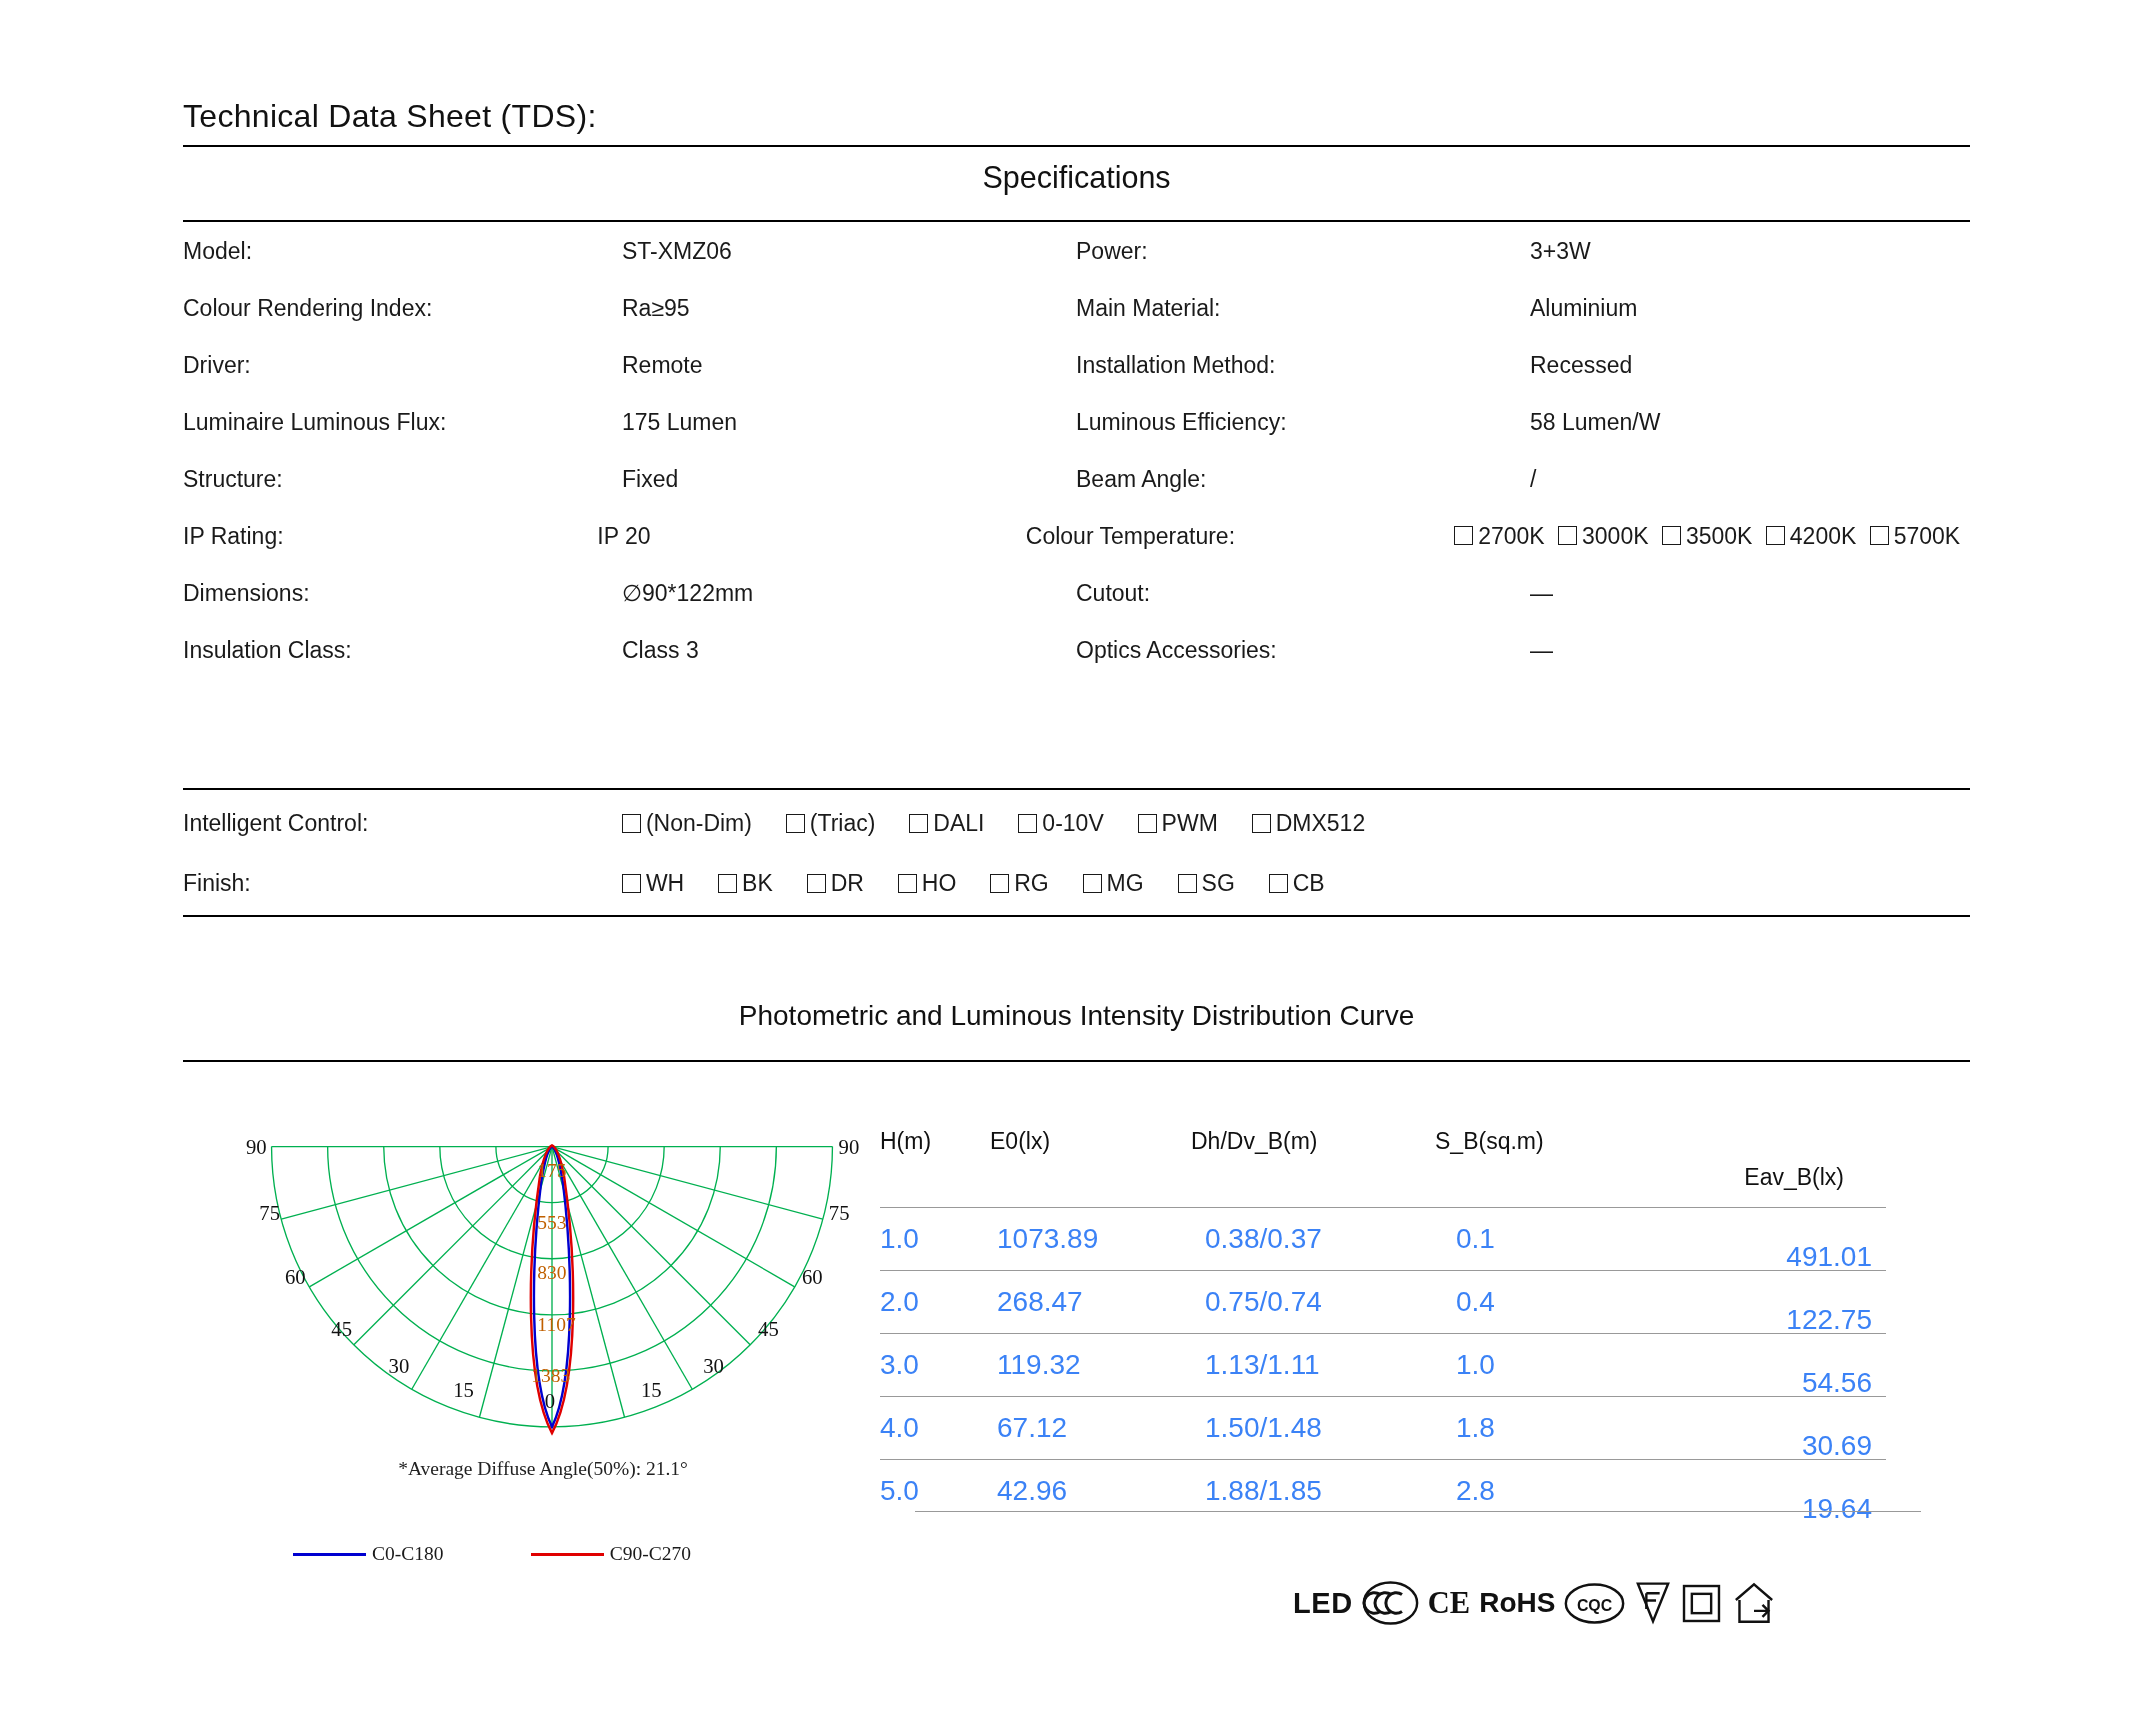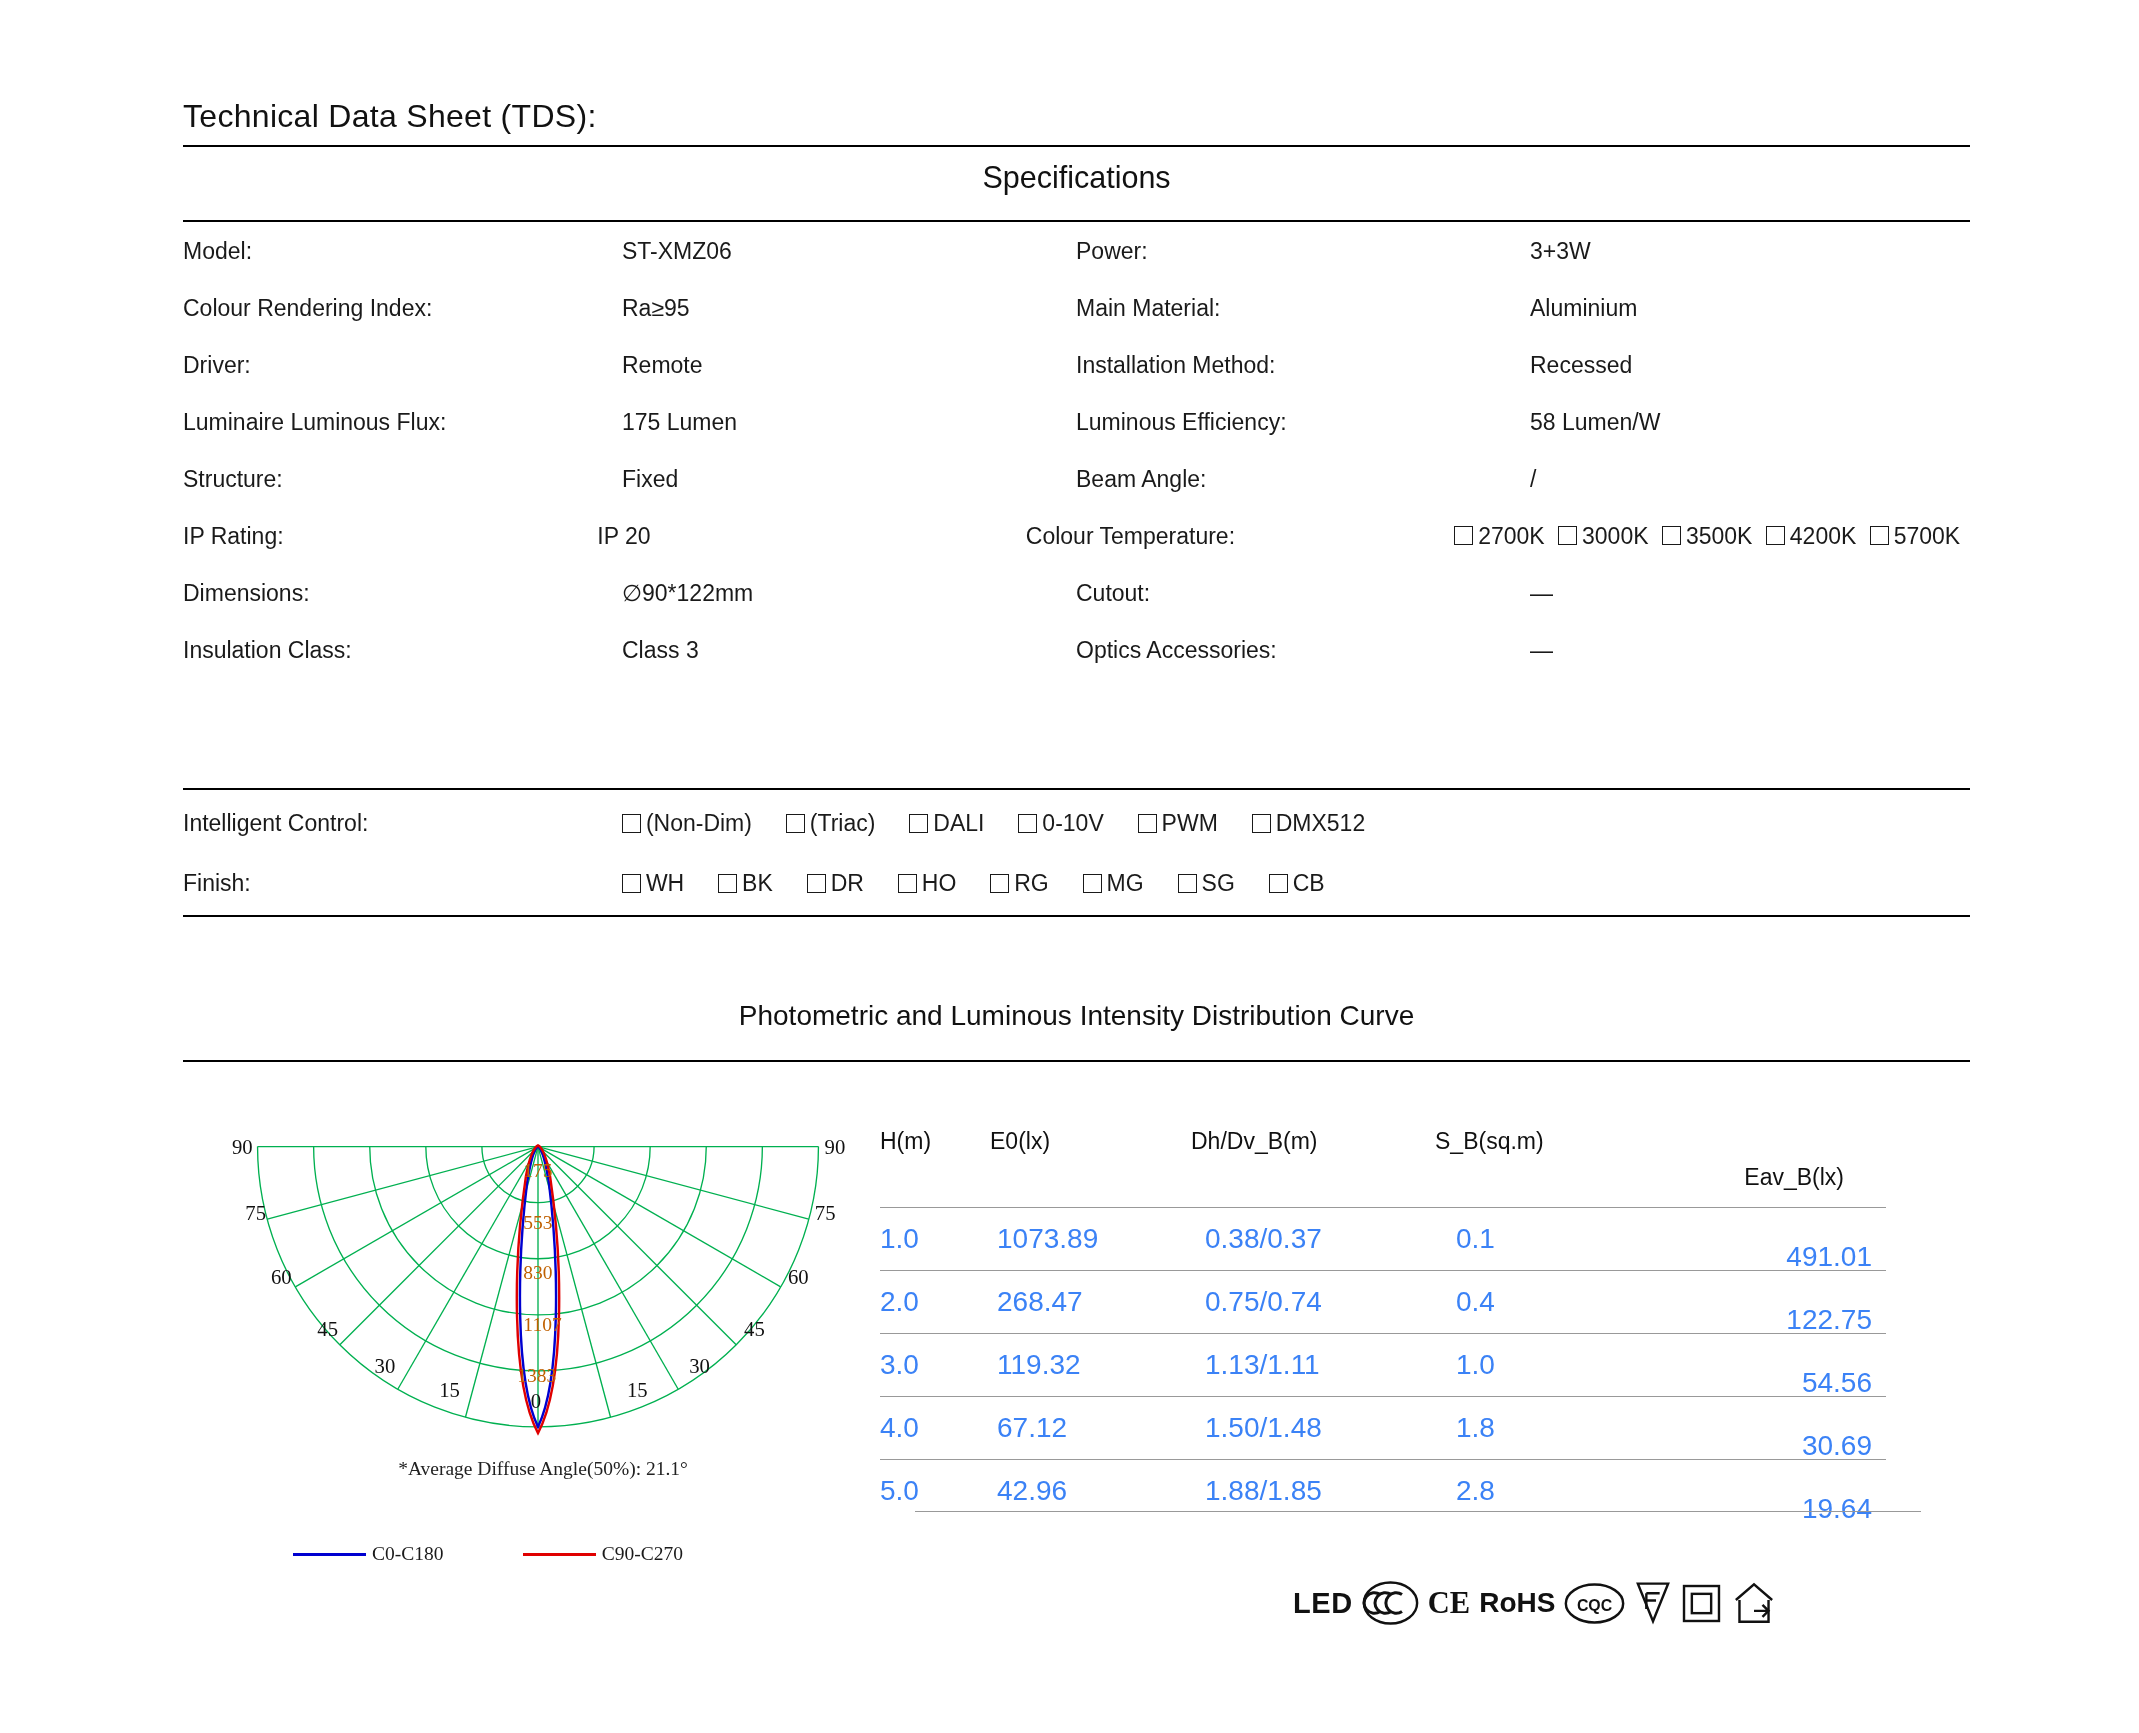--- a/index.html
+++ b/index.html
@@ -125,21 +125,21 @@
     position: absolute;
     left: 183px;
     top: 1000px;
     width: 1787px;
     text-align: center;
     font-size: 28px;
     color: #111;
   }
   .polar-wrap {
     position: absolute;
-    left: 178px;
+    left: 192px;
     top: 1110px;
     width: 720px;
     height: 537px;
     text-align: right;
   }
   .polar-caption {
     position: absolute;
     left: 183px;
     top: 1458px;
     width: 720px;
@@ -149,21 +149,21 @@
     font-family: "Liberation Serif", serif;
   }
   .legend {
     position: absolute;
     left: 293px;
     top: 1543px;
     display: flex;
     align-items: center;
     font-size: 19.5px;
     font-family: "Liberation Serif", serif;
-    gap: 0;
+    gap: 8px;
   }
   .legend-line {
     display: inline-block;
     width: 73px;
     height: 3px;
     margin-right: 6.1px;
   }
   .legend-item { display: inline-flex; align-items: center; margin-right: 79px; }
 
   

